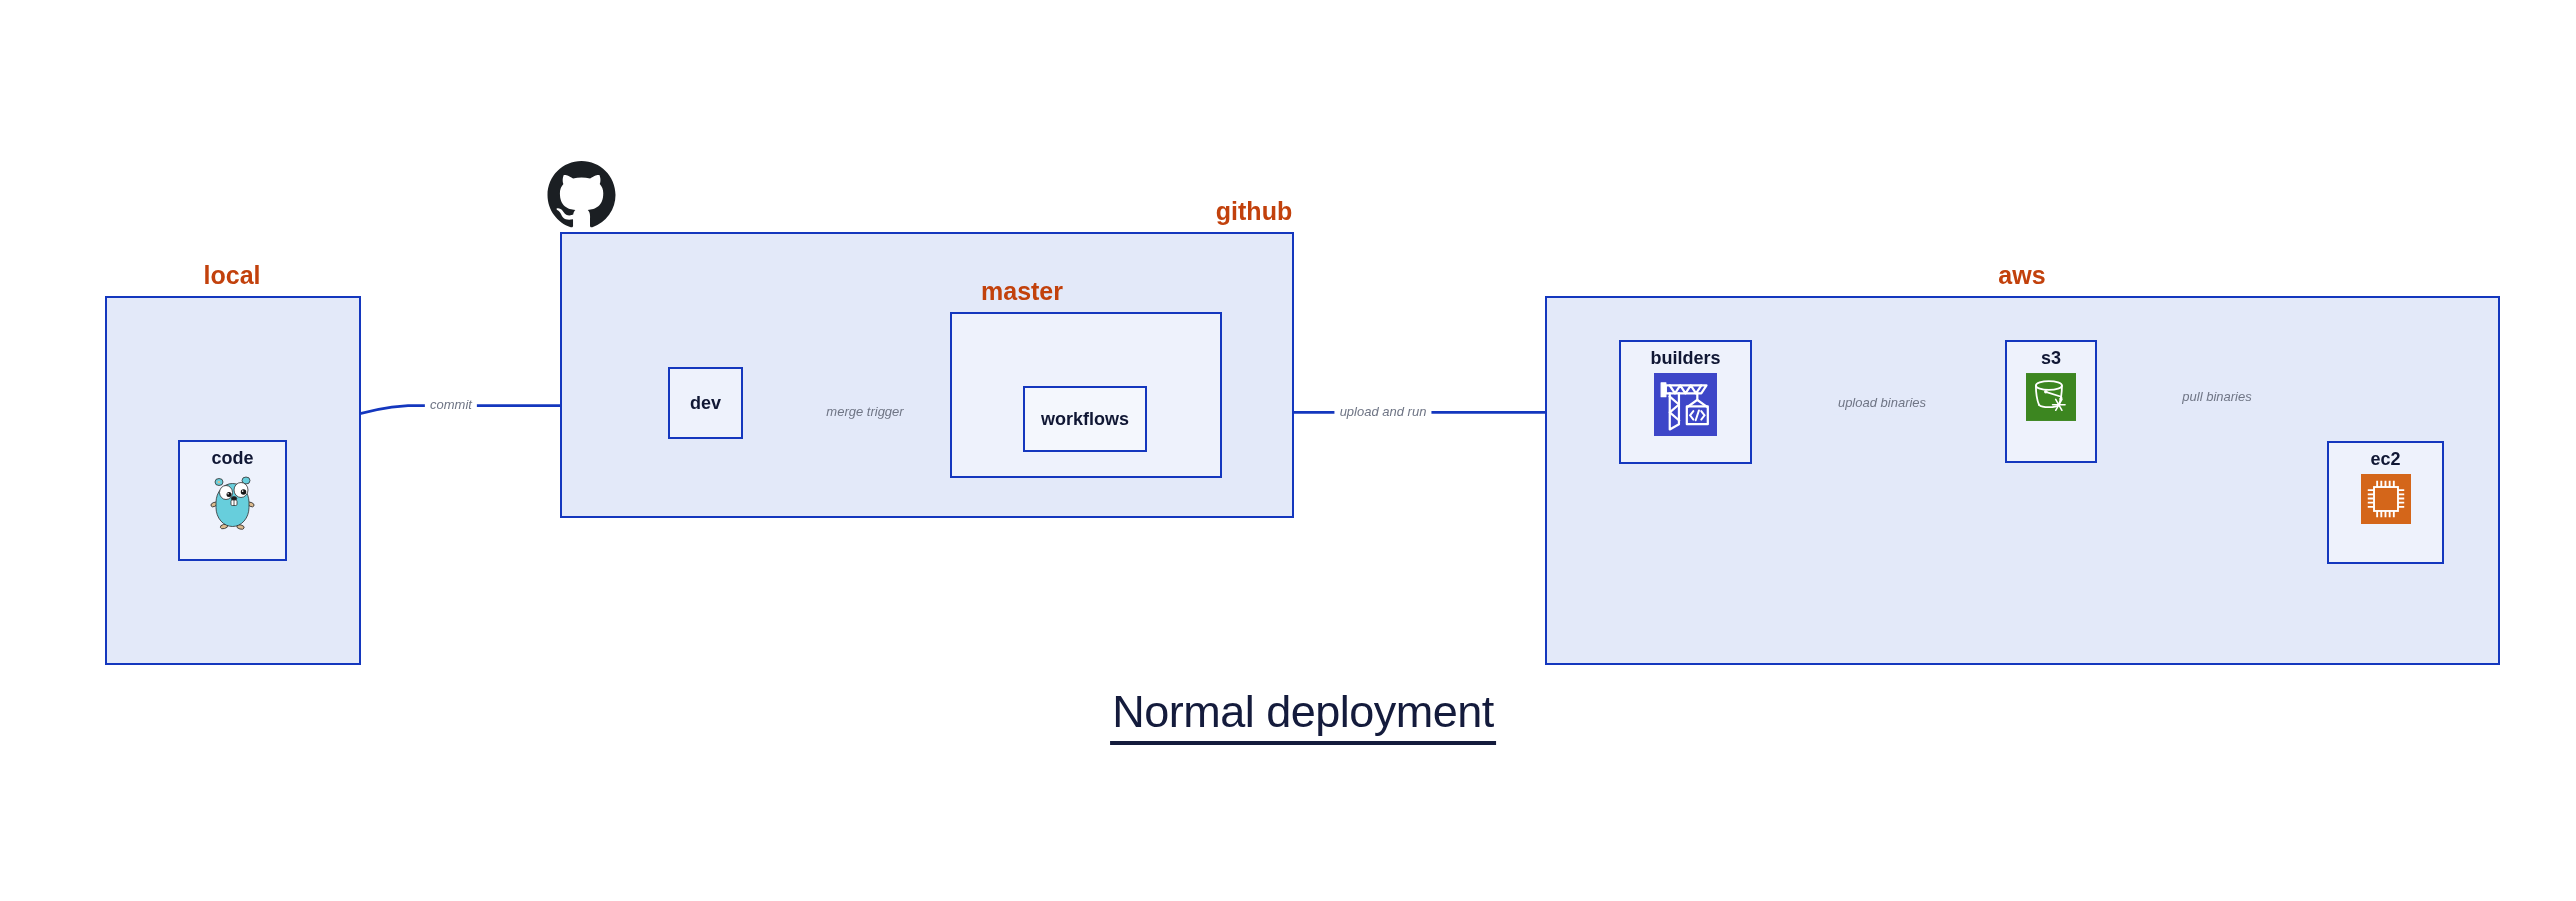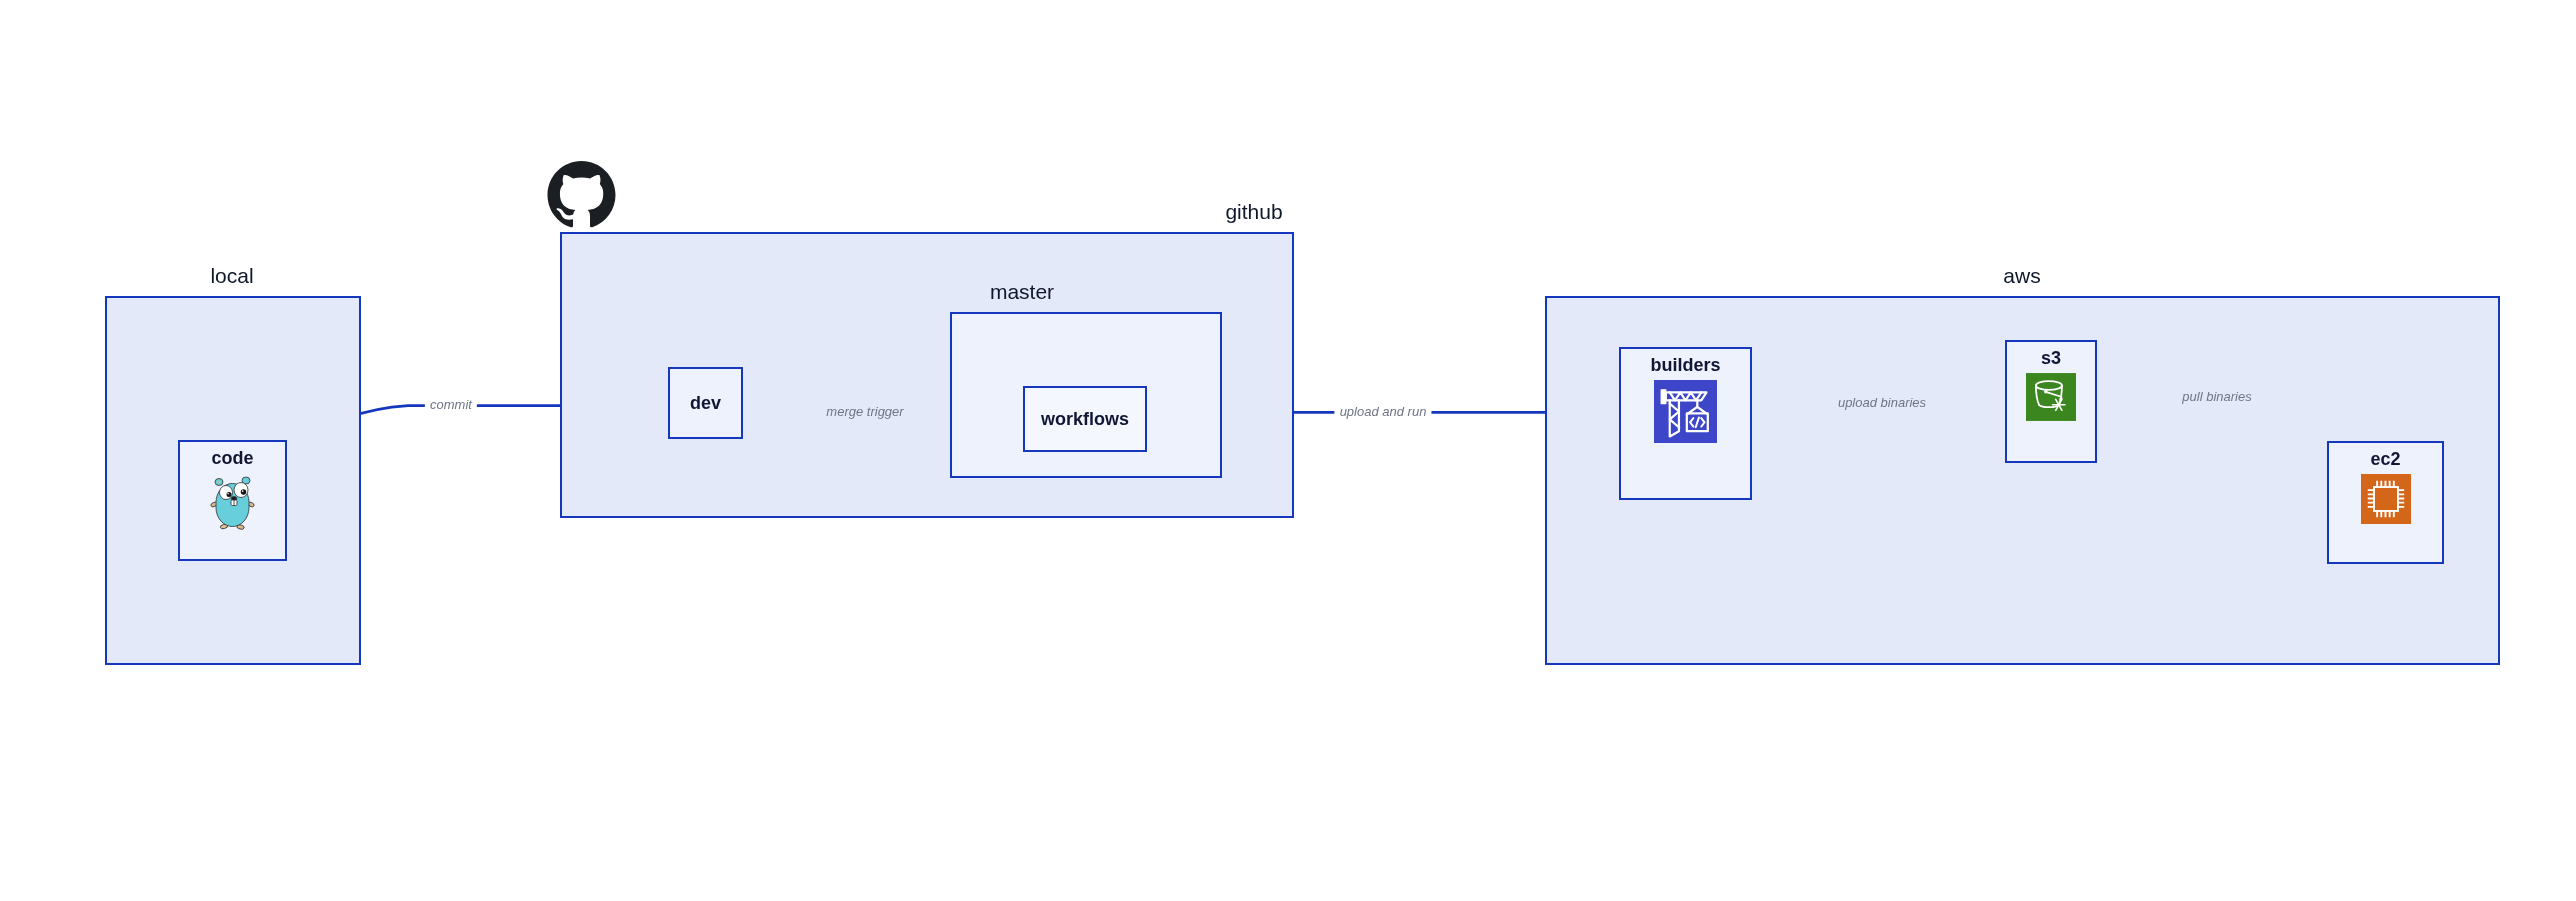--- a/index.html
+++ b/index.html
@@ -20,25 +20,26 @@
     border: 2.6px solid #1437BE;
     box-sizing: border-box;
   }
   #box-local   { left: 105px;  top: 296px; width: 256px;  height: 369px; }
   #box-github  { left: 560px; top: 232px; width: 734px; height: 286px; }
   #box-master  { left: 950px; top: 312px; width: 272px;  height: 166px; background: #EEF2FC; }
   #box-aws     { left: 1545px; top: 296px; width: 955px; height: 369px; }
 
   .container-label {
     position: absolute;
-    font-size: 21px;
-    color: #0f172a;
+    font-size: 25px;
+    color: #c2410c;
     transform: translateX(-50%);
     white-space: nowrap;
     line-height: 29px;
+    font-weight: bold;
   }
   #label-local  { left: 232px;  top: 261px; text-align: center; }
   #label-github { left: 1254px; top: 197px; }
   #label-master { left: 1022px; top: 277px; }
   #label-aws    { left: 2022px; top: 261px; }
 
   
   .node-box {
     position: absolute;
     background: #EEF2FC;
@@ -46,21 +47,21 @@
     box-sizing: border-box;
     display: flex;
     flex-direction: column;
     align-items: center;
   }
   .node-box.label-top    { justify-content: flex-start; padding-top: 6.2px; }
   .node-box.label-center { justify-content: center; }
   #box-code      { left: 178px;  top: 440px; width: 109px; height: 121px; }
   #box-dev       { left: 668px; top: 367px; width: 75px; height: 72px; }
   #box-workflows { left: 1023px; top: 386px; width: 124px; height: 66px; background: #F4F7FD; }
-  #box-builders  { left: 1619px; top: 347px; width: 133px; height: 153px; }
+  #box-builders  { left: 1619px; top: 340px; width: 133px; height: 124px; }
   #box-s3        { left: 2005px; top: 340px; width: 92px; height: 123px; }
   #box-ec2       { left: 2327px; top: 441px; width: 117px; height: 123px; }
 
   .node-label {
     font-size: 18px;
     font-weight: bold;
     color: #101734;
     text-align: center;
     line-height: 20.6px;
     white-space: nowrap;
@@ -244,15 +245,16 @@
       </svg>
     </div>
   </div>
 
   <div class="edge-label on-white" id="edge-label-commit">commit</div>
   <div class="edge-label on-fill" id="edge-label-merge-trigger">merge trigger</div>
   <div class="edge-label on-white" id="edge-label-upload-and-run">upload and run</div>
   <div class="edge-label on-fill" id="edge-label-upload-binaries">upload binaries</div>
   <div class="edge-label on-fill" id="edge-label-pull-binaries">pull binaries</div>
 
+  <div class="diagram-title">Normal deployment</div>
 
 </div>
 
 
 </body></html>

